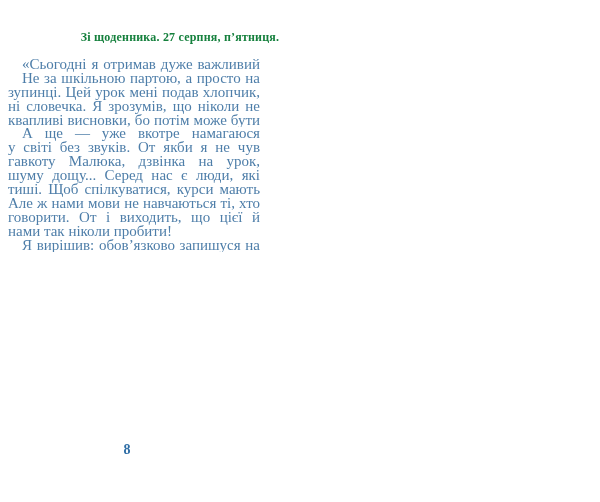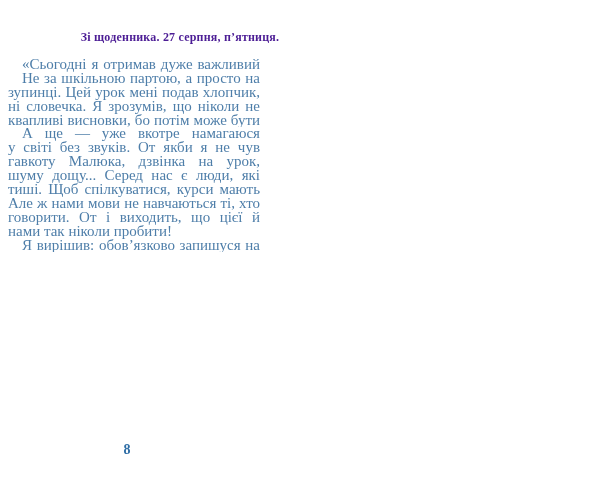--- a/index.html
+++ b/index.html
@@ -8,21 +8,21 @@
     font-family:"Liberation Serif", serif;overflow:hidden;
   }
   .page{position:absolute;top:0;height:502px;background:#ffffff;}
   #left-page{left:0;width:300px;}
   #right-page{left:300px;width:300px;}
 
   
   .diary-heading{
     position:absolute;left:55px;top:30px;width:250px;text-align:center;
     font-family:"Liberation Serif", serif;font-weight:bold;font-size:12px;
-    color:#4c1d95;letter-spacing:0.2px;
+    color:#15803d;letter-spacing:0.2px;
   }
   .diary{
     position:absolute;left:8px;top:58px;width:252px;
     font-family:"Liberation Serif", serif;font-size:15px;
     color:#4e7ea9;
   }
   .diary-line{
     height:13.9px;line-height:13.9px;overflow:hidden;
     text-align:justify;text-align-last:justify;
   }

